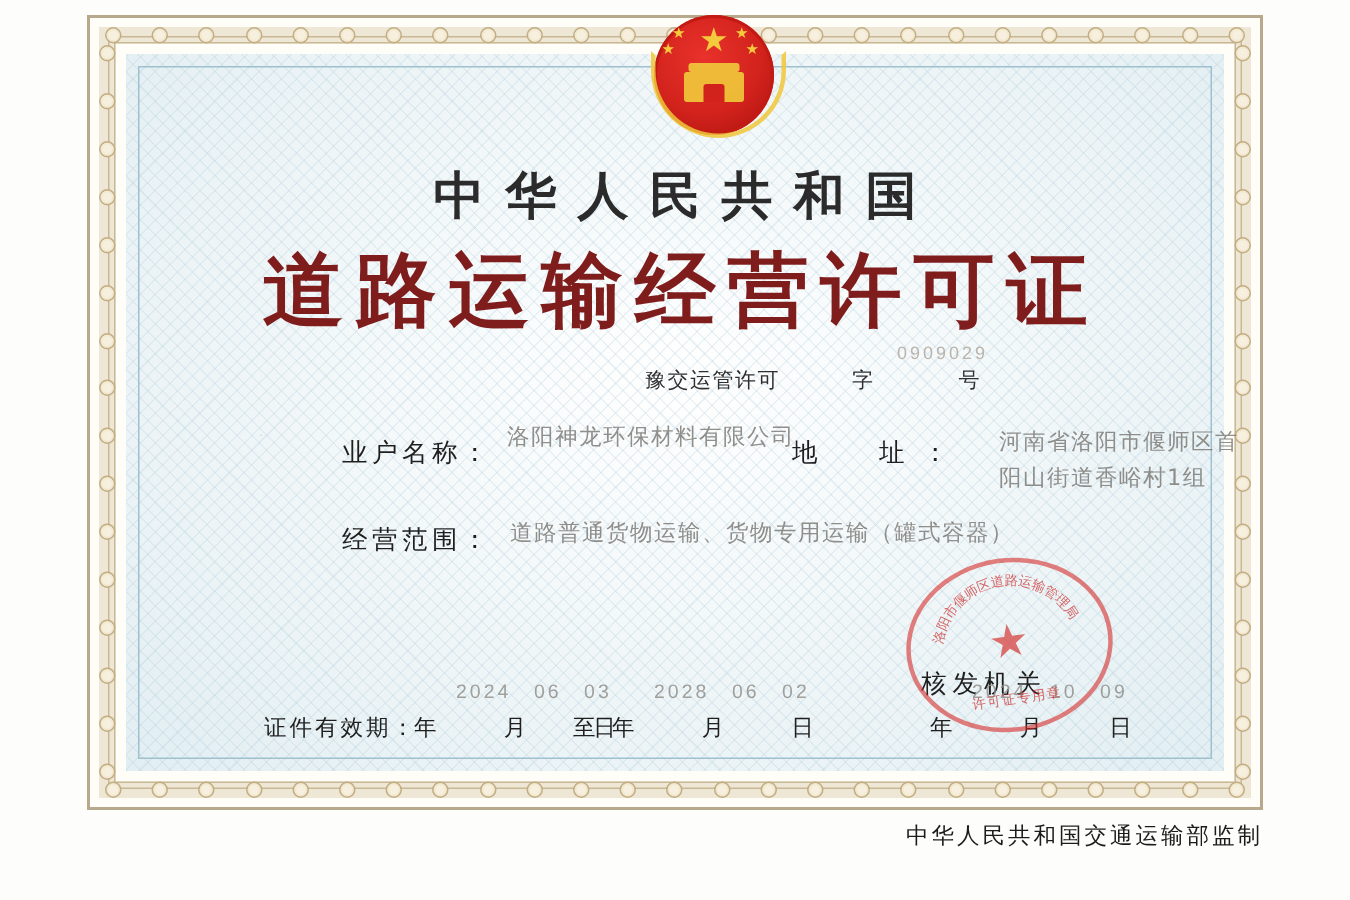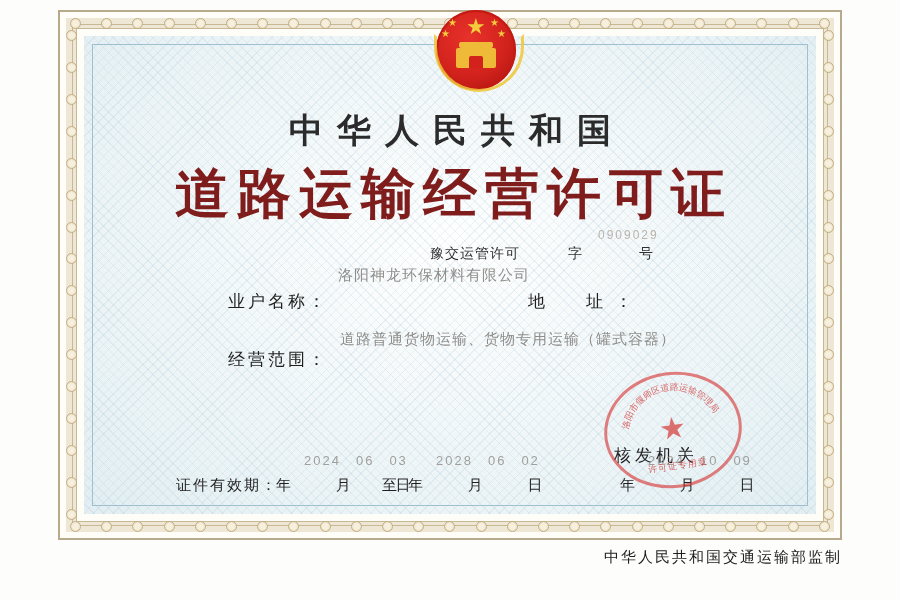--- a/index.html
+++ b/index.html
@@ -224,20 +224,21 @@
   .lbl-scope { left: 228px; top: 348px; }
   .lbl-issuer { left: 614px; top: 444px; letter-spacing: 4px; }
   .lbl-valid { left: 176px; top: 476px; font-size: 15px; letter-spacing: 2px; }
 
   .value {
     position: absolute;
     color: #7d7c78;
     font-family: "DejaVu Sans", sans-serif;
     font-size: 15px;
     opacity: .85;
+    margin-top: 16px;
   }
   .val-name { left: 338px; top: 266px; letter-spacing: 1px; }
   .val-addr { left: 666px; top: 266px; width: 160px; line-height: 24px; letter-spacing: 1px; }
   .val-scope { left: 340px; top: 326px; width: 350px; line-height: 26px; letter-spacing: 1px; }
 
   
   .date-digits {
     position: absolute;
     color: #8d8b86;
     font-size: 13px;
@@ -456,20 +457,21 @@
     <span class="gap-b"></span>
     <span>号</span>
   </div>
 
   <div class="wm wm-1">·</div>
 
   <div class="label lbl-name">业户名称：</div>
   <div class="value val-name">洛阳神龙环保材料有限公司</div>
 
   <div class="label lbl-addr">地　址：</div>
+  <div class="value val-addr">河南省洛阳市偃师区首阳山街道香峪村1组</div>
 
   <div class="label lbl-scope">经营范围：</div>
   <div class="value val-scope">道路普通货物运输、货物专用运输（罐式容器）</div>
 
   <div class="label lbl-issuer">核发机关</div>
   <div class="label lbl-valid">证件有效期：</div>
 
   <div class="date-digits dd-1">2024　06　03</div>
   <div class="date-digits dd-2">2028　06　02</div>
   <div class="date-digits dd-3">2024　10　09</div>

